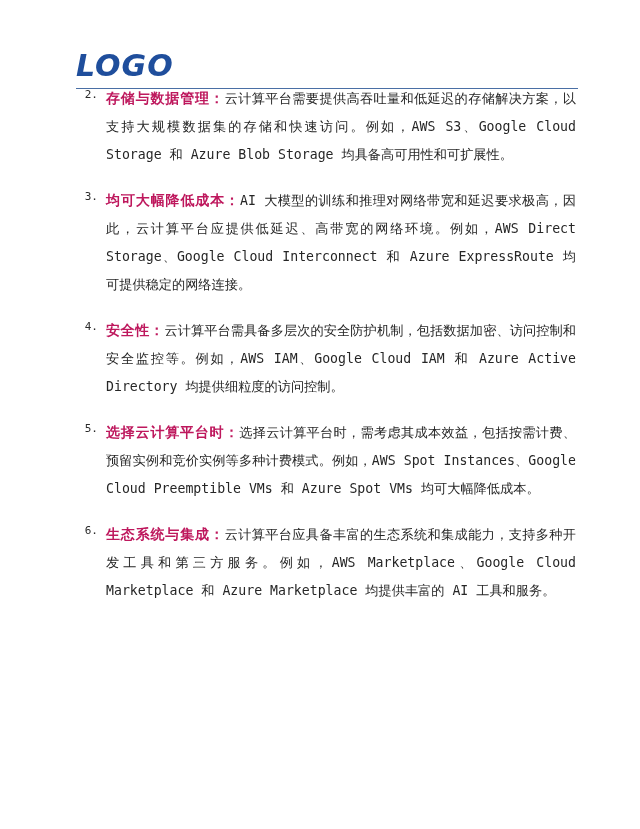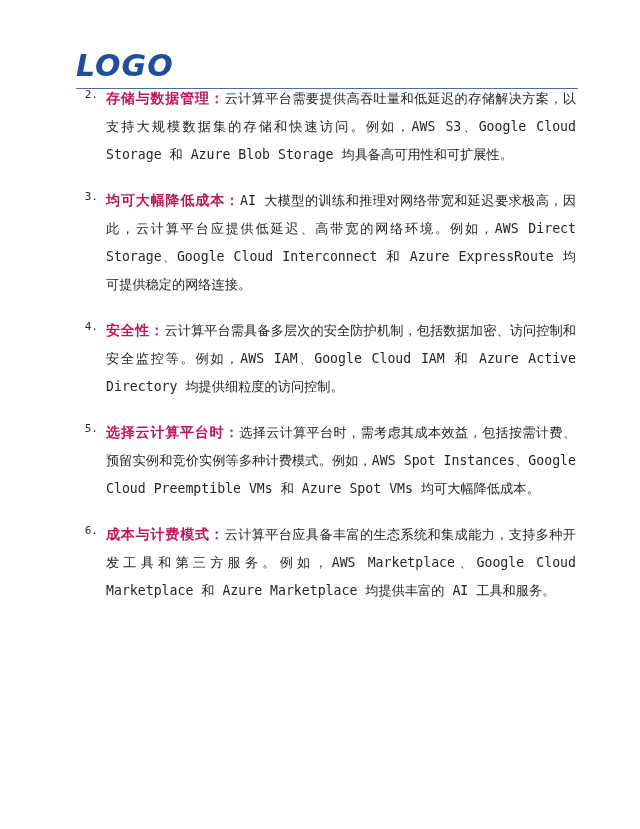--- a/index.html
+++ b/index.html
@@ -108,19 +108,19 @@
         <div class="para"><span class="term">安全性：</span><span>云计算平台需具备多层次的安全防护机制，包括数据加密、访问控制和安全监控等。例如，AWS IAM、Google Cloud IAM 和 Azure Active Directory 均提供细粒度的访问控制。</span></div>
       </li>
 
       <li>
         <span class="marker">5.</span>
         <div class="para"><span class="term">选择云计算平台时：</span><span>选择云计算平台时，需考虑其成本效益，包括按需计费、预留实例和竞价实例等多种计费模式。例如，AWS Spot Instances、Google Cloud Preemptible VMs 和 Azure Spot VMs 均可大幅降低成本。</span></div>
       </li>
 
       <li>
         <span class="marker">6.</span>
-        <div class="para"><span class="term">成本与计费模式：</span><span>云计算平台应具备丰富的生态系统和集成能力，支持多种开发工具和第三方服务。例如，AWS Marketplace、Google Cloud Marketplace 和 Azure Marketplace 均提供丰富的 AI 工具和服务。</span></div>
+        <div class="para"><span class="term">生态系统与集成：</span><span>云计算平台应具备丰富的生态系统和集成能力，支持多种开发工具和第三方服务。例如，AWS Marketplace、Google Cloud Marketplace 和 Azure Marketplace 均提供丰富的 AI 工具和服务。</span></div>
       </li>
 
     </ol>
   </div>
 
 </div>
 
 </body></html>

